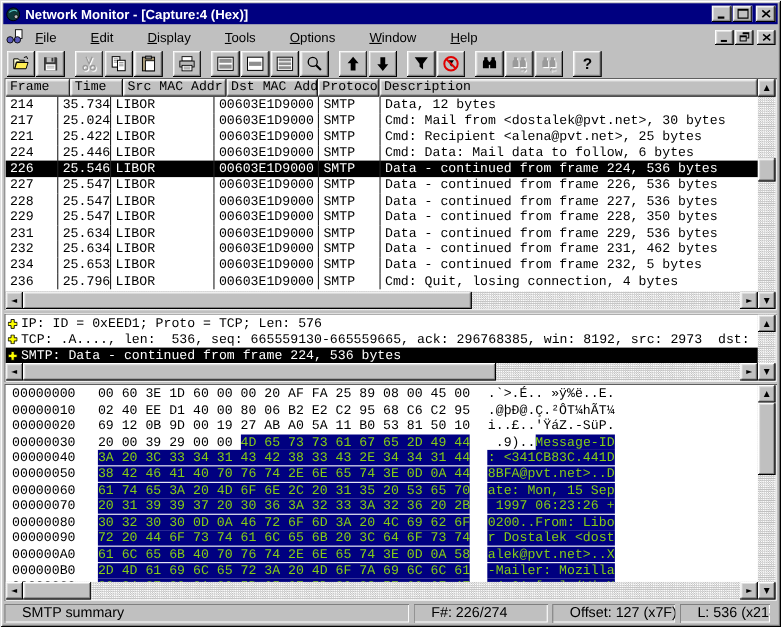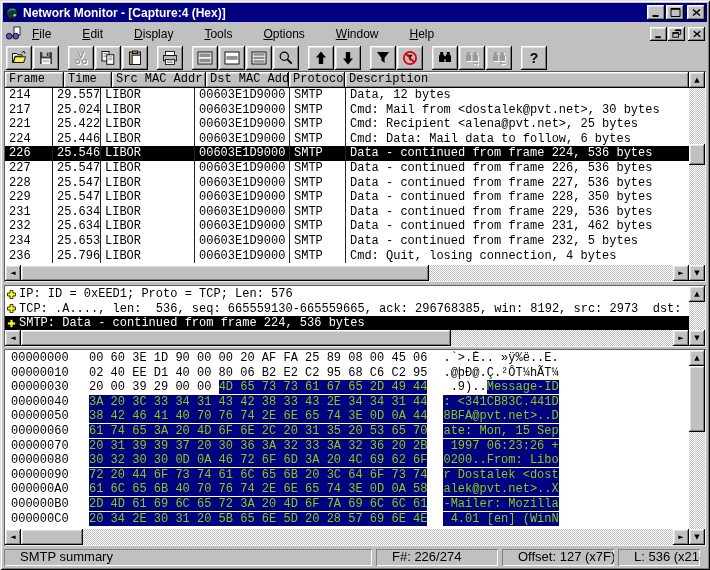--- a/index.html
+++ b/index.html
@@ -316,21 +316,21 @@
         <span class="hcell" style="width: 59px;">Frame</span>
         <span class="hcell" style="width: 48px;">Time</span>
         <span class="hcell" style="width: 94px;">Src MAC Addr</span>
         <span class="hcell" style="width: 83px;">Dst MAC Addr</span>
         <span class="hcell" style="width: 56px;">Protocol</span>
         <span class="hcell" style="flex: 1 1 0%;">Description</span>
       </div>
     <div class="sbody" id="summary-body">
         <div class="srow">
           <span class="scell" style="width: 48px;">214</span>
-          <span class="scell" style="width: 48px;">29.557</span>
+          <span class="scell" style="width: 48px;">35.734</span>
           <span class="scell" style="width: 94px;">LIBOR</span>
           <span class="scell" style="width: 95px;">00603E1D9000</span>
           <span class="scell" style="width: 56px;">SMTP</span>
           <span class="scell" style="flex: 1 1 0%;">Data, 12 bytes</span>
         </div>
         <div class="srow">
           <span class="scell" style="width: 48px;">217</span>
           <span class="scell" style="width: 48px;">25.024</span>
           <span class="scell" style="width: 94px;">LIBOR</span>
           <span class="scell" style="width: 95px;">00603E1D9000</span>
@@ -461,22 +461,23 @@
     <div class="hscroll">
       <div class="track"></div>
       <div class="sbtn left">◄</div>
       <div class="thumb" style="top:0; left:16px; width:430px; height:16px;"></div>
       <div class="sbtn right">►</div>
     </div>
   </div>
 
   <div class="pane pane-hex">
     <div class="xbody" id="hex-body">
-        <div class="xrow"><span class="xoff">00000000</span><span class="xbytes">00 60 3E 1D 90 00 00 20 AF FA 25 89 08 00 45 06</span><span class="xascii">.`&gt;.É.. »ÿ%ë..E.</span></div>
+        <div class="xrow"><span class="xoff">00000000</span><span class="xbytes">00 60 3E 1D 60 00 00 20 AF FA 25 89 08 00 45 00</span><span class="xascii">.`&gt;.É.. »ÿ%ë..E.</span></div>
         <div class="xrow"><span class="xoff">00000010</span><span class="xbytes">02 40 EE D1 40 00 80 06 B2 E2 C2 95 68 C6 C2 95</span><span class="xascii">.@þÐ@.Ç.²ÔT¼hÃT¼</span></div>
+        <div class="xrow"><span class="xoff">00000020</span><span class="xbytes">69 12 0B 9D 00 19 27 AB A0 5A 11 B0 53 81 50 10</span><span class="xascii">i..£..'ŸáZ.-SüP.</span></div>
         <div class="xrow"><span class="xoff">00000030</span><span class="xbytes">20 00 39 29 00 00 <span class="hsel">4D 65 73 73 61 67 65 2D 49 44</span></span><span class="xascii"> .9)..<span class="hsel">Message-ID</span></span></div>
         <div class="xrow"><span class="xoff">00000040</span><span class="xbytes"><span class="hsel">3A 20 3C 33 34 31 43 42 38 33 43 2E 34 34 31 44</span></span><span class="xascii"><span class="hsel">: &lt;341CB83C.441D</span></span></div>
         <div class="xrow"><span class="xoff">00000050</span><span class="xbytes"><span class="hsel">38 42 46 41 40 70 76 74 2E 6E 65 74 3E 0D 0A 44</span></span><span class="xascii"><span class="hsel">8BFA@pvt.net&gt;..D</span></span></div>
         <div class="xrow"><span class="xoff">00000060</span><span class="xbytes"><span class="hsel">61 74 65 3A 20 4D 6F 6E 2C 20 31 35 20 53 65 70</span></span><span class="xascii"><span class="hsel">ate: Mon, 15 Sep</span></span></div>
         <div class="xrow"><span class="xoff">00000070</span><span class="xbytes"><span class="hsel">20 31 39 39 37 20 30 36 3A 32 33 3A 32 36 20 2B</span></span><span class="xascii"><span class="hsel"> 1997 06:23:26 +</span></span></div>
         <div class="xrow"><span class="xoff">00000080</span><span class="xbytes"><span class="hsel">30 32 30 30 0D 0A 46 72 6F 6D 3A 20 4C 69 62 6F</span></span><span class="xascii"><span class="hsel">0200..From: Libo</span></span></div>
         <div class="xrow"><span class="xoff">00000090</span><span class="xbytes"><span class="hsel">72 20 44 6F 73 74 61 6C 65 6B 20 3C 64 6F 73 74</span></span><span class="xascii"><span class="hsel">r Dostalek &lt;dost</span></span></div>
         <div class="xrow"><span class="xoff">000000A0</span><span class="xbytes"><span class="hsel">61 6C 65 6B 40 70 76 74 2E 6E 65 74 3E 0D 0A 58</span></span><span class="xascii"><span class="hsel">alek@pvt.net&gt;..X</span></span></div>
         <div class="xrow"><span class="xoff">000000B0</span><span class="xbytes"><span class="hsel">2D 4D 61 69 6C 65 72 3A 20 4D 6F 7A 69 6C 6C 61</span></span><span class="xascii"><span class="hsel">-Mailer: Mozilla</span></span></div>
         <div class="xrow"><span class="xoff">000000C0</span><span class="xbytes"><span class="hsel">20 34 2E 30 31 20 5B 65 6E 5D 20 28 57 69 6E 4E</span></span><span class="xascii"><span class="hsel"> 4.01 [en] (WinN</span></span></div>

